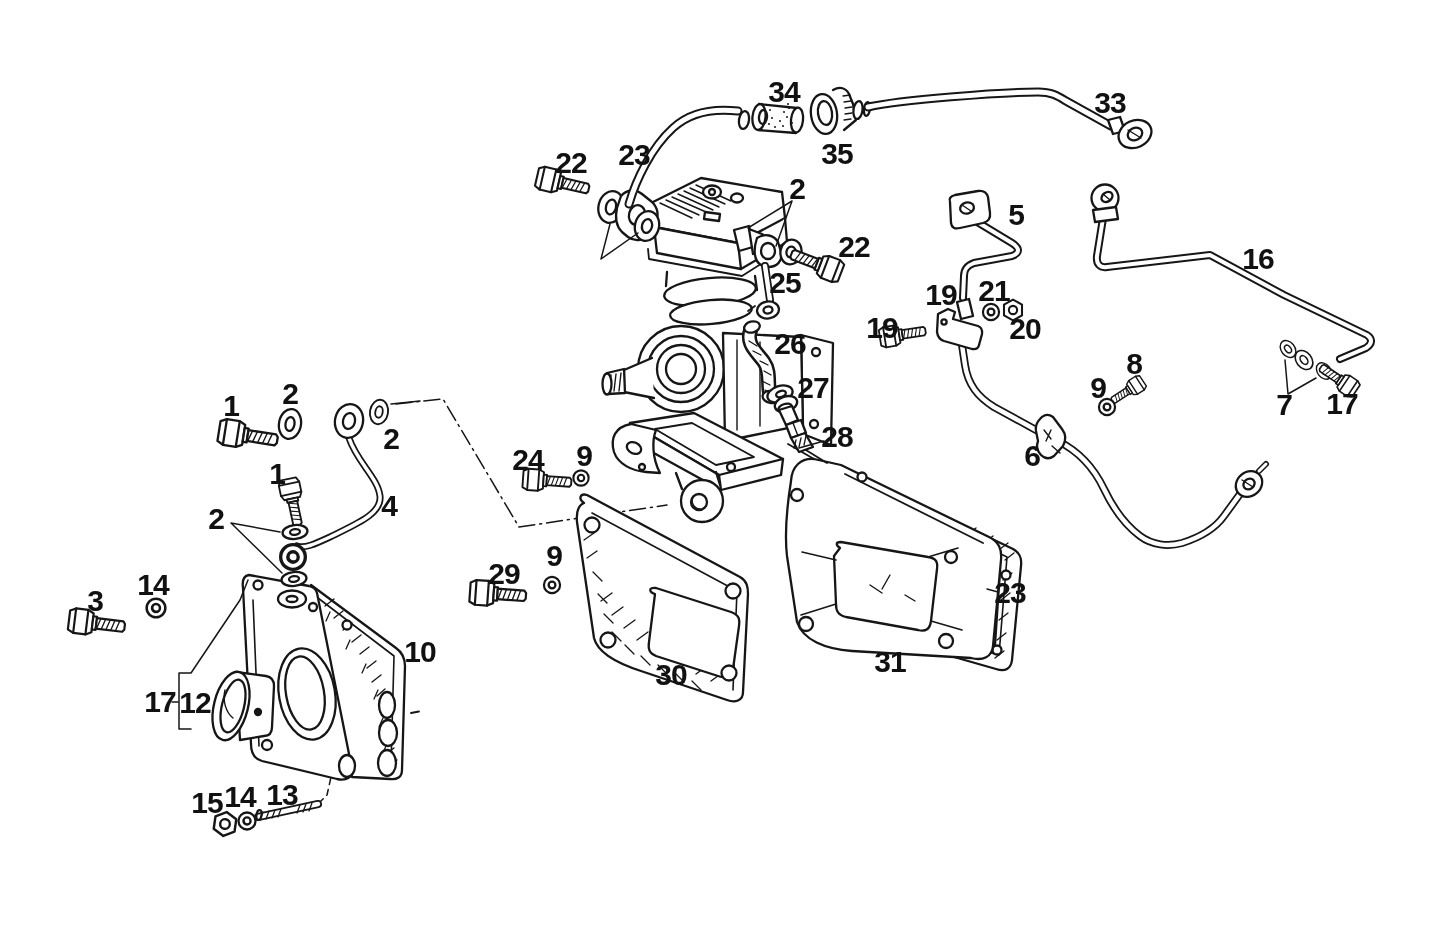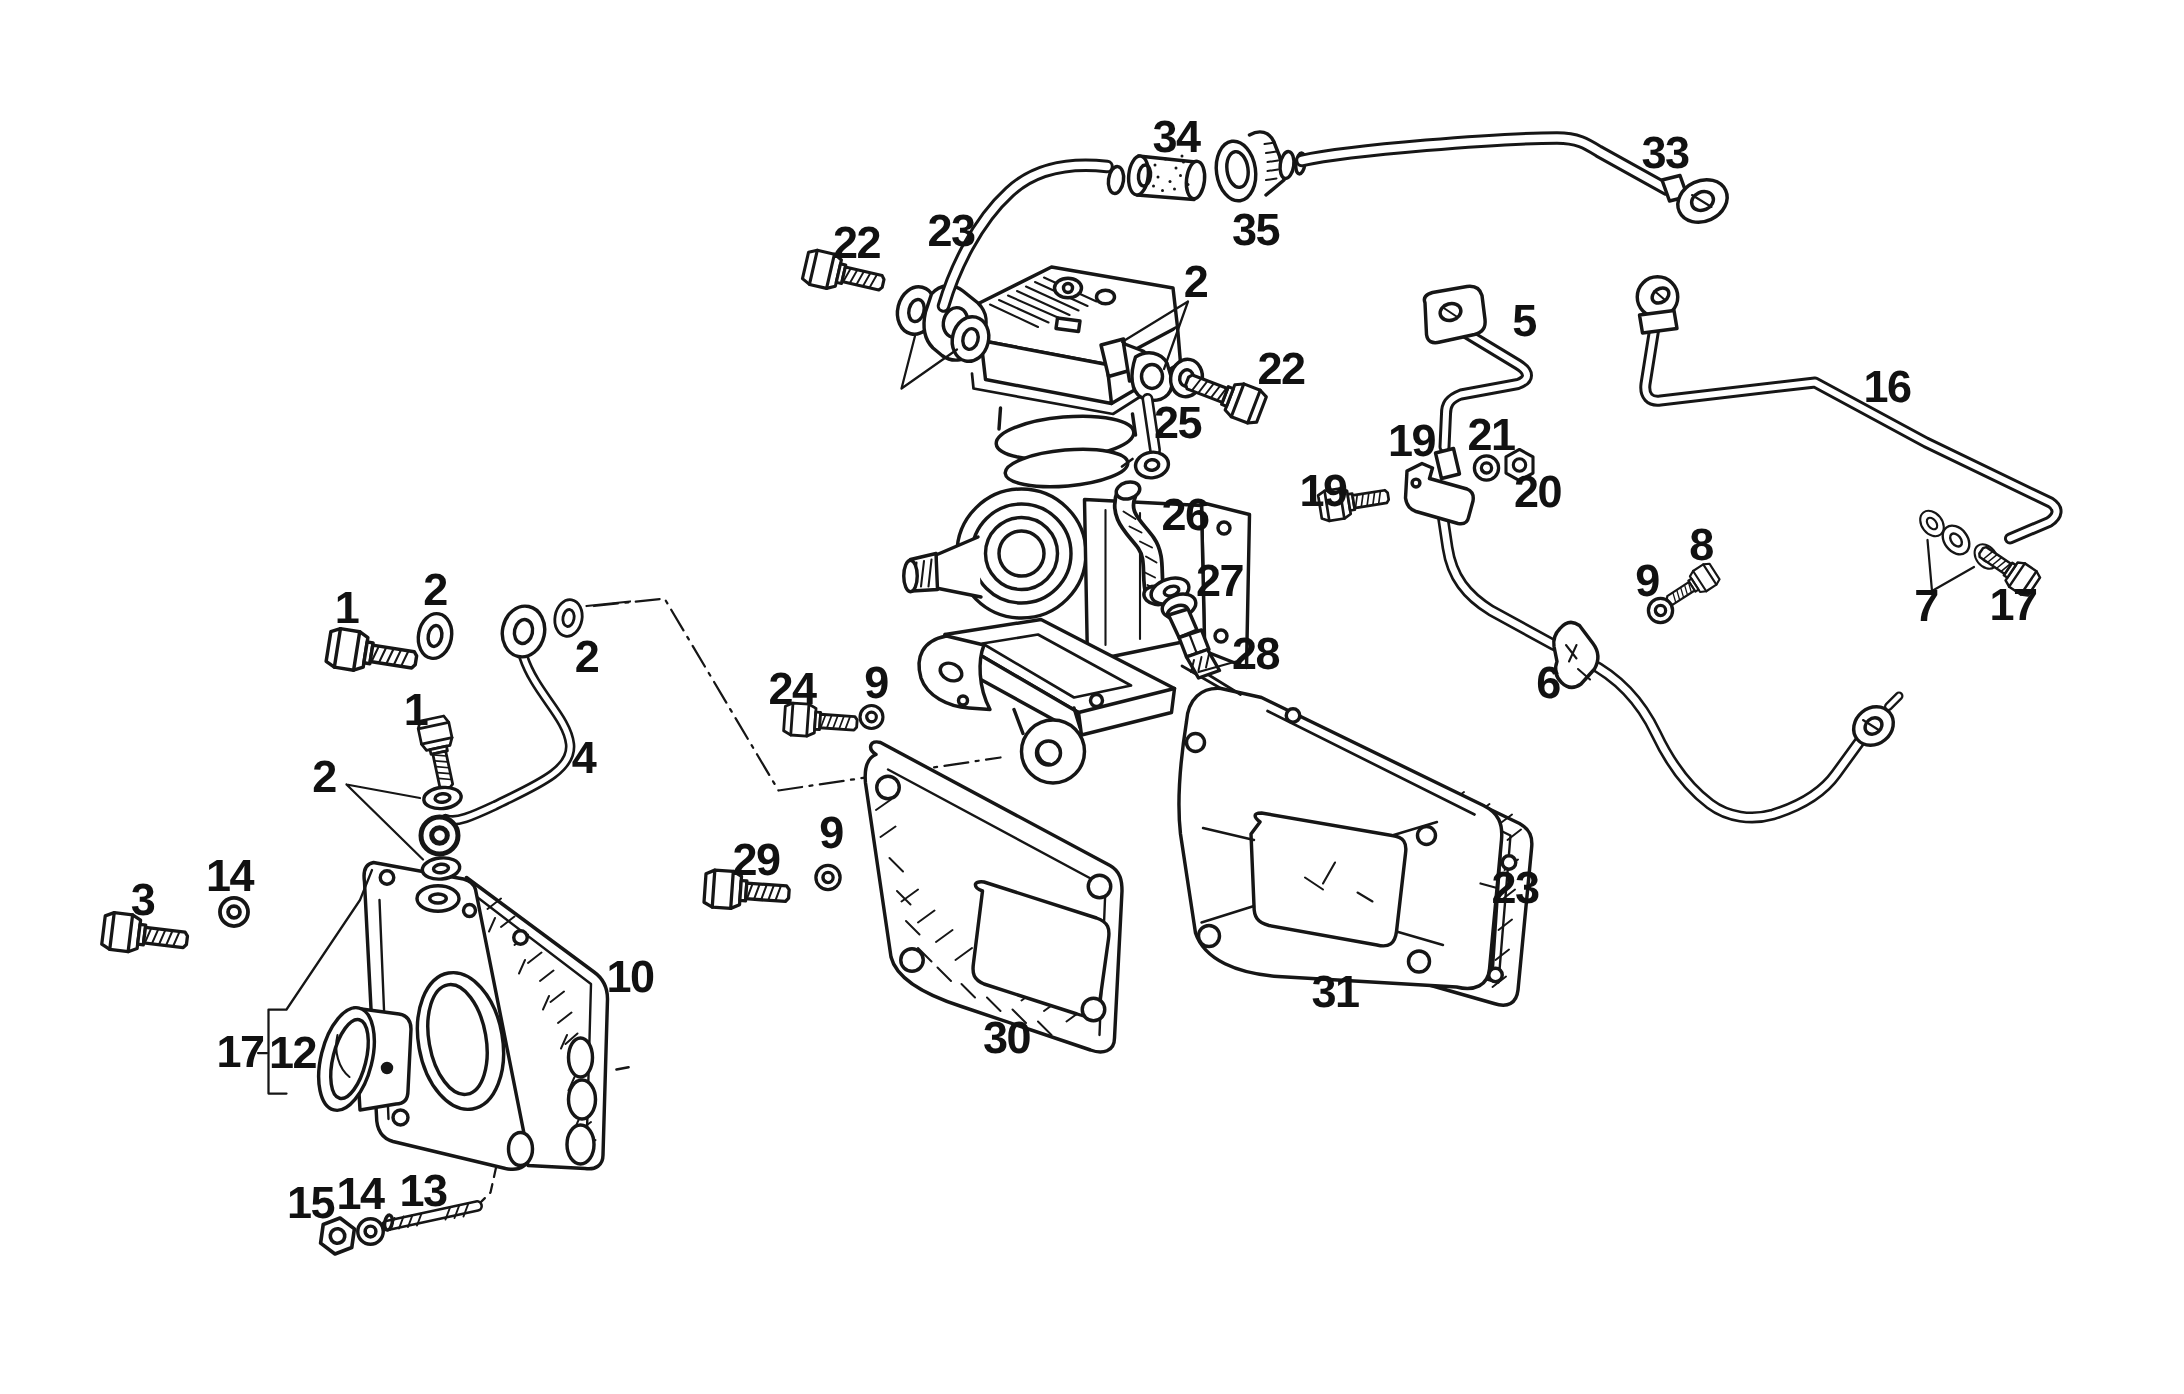--- a/index.html
+++ b/index.html
@@ -379,21 +379,21 @@
 <span class="lbl" style="left:216px;top:519px">2</span>
 <span class="lbl" style="left:528px;top:460px">24</span>
 <span class="lbl" style="left:584px;top:456px">9</span>
 <span class="lbl" style="left:95px;top:601px">3</span>
 <span class="lbl" style="left:153px;top:585px">14</span>
 <span class="lbl" style="left:504px;top:574px">29</span>
 <span class="lbl" style="left:554px;top:556px">9</span>
 <span class="lbl" style="left:420px;top:652px">10</span>
 <span class="lbl" style="left:160px;top:702px">17</span>
 <span class="lbl" style="left:195px;top:703px">12</span>
-<span class="lbl" style="left:671px;top:693px">30</span>
+<span class="lbl" style="left:671px;top:675px">30</span>
 <span class="lbl" style="left:890px;top:662px">31</span>
 <span class="lbl" style="left:1010px;top:593px">23</span>
 <span class="lbl" style="left:1032px;top:456px">6</span>
 <span class="lbl" style="left:207px;top:803px">15</span>
 <span class="lbl" style="left:240px;top:797px">14</span>
 <span class="lbl" style="left:282px;top:795px">13</span>
 
 </div>
 
 </body></html>

